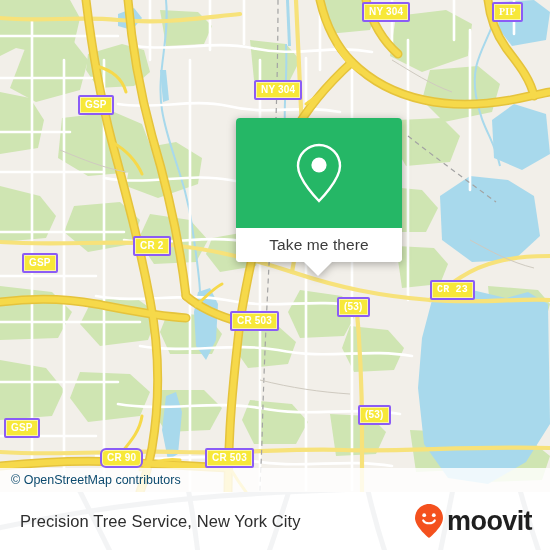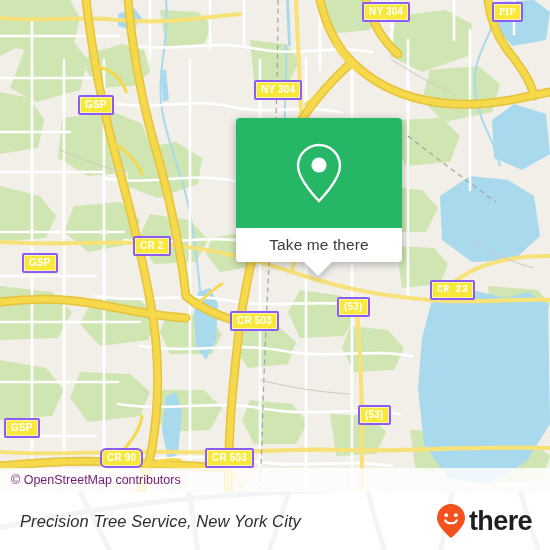--- a/index.html
+++ b/index.html
@@ -47,21 +47,21 @@
   }
 
   
   #attrib {
     position: absolute;
     left: 0;
     top: 468px;
     width: 550px;
     height: 24px;
     background: rgba(255,255,255,0.82);
-    color: #701a75;
+    color: #0c4a6e;
     font-size: 12.5px;
     line-height: 24px;
     padding-left: 11px;
     box-sizing: border-box;
     white-space: nowrap;
   }
 
   
   #callout {
     position: absolute;
@@ -132,21 +132,20 @@
     align-items: center;
     justify-content: space-between;
     padding: 0 18px 0 20px;
     box-sizing: border-box;
   }
   #footer-title {
     color: #2e2e2e;
     font-size: 16.5px;
     white-space: nowrap;
     letter-spacing: 0.1px;
-    font-style: italic;
   }
   #brand {
     display: flex;
     align-items: center;
     gap: 3px;
   }
   #brand-name {
     color: #1f1f1f;
     font-size: 27px;
     font-weight: bold;
@@ -346,18 +345,18 @@
     </svg>
     <div id="footer-inner">
       <span id="footer-title">Precision Tree Service, New York City</span>
       <span id="brand">
         <svg width="30" height="36" viewBox="0 0 30 36">
           <path d="M15 1 C7.3 1 1 7.3 1 15 C1 24 15 35 15 35 C15 35 29 24 29 15 C29 7.3 22.7 1 15 1 Z" fill="#f4511e"></path>
           <circle cx="10.2" cy="12.2" r="1.9" fill="#ffffff"></circle>
           <circle cx="19.8" cy="12.2" r="1.9" fill="#ffffff"></circle>
           <path d="M9.2 17.4 C11.2 21.2 18.8 21.2 20.8 17.4" fill="none" stroke="#ffffff" stroke-width="2.1" stroke-linecap="round"></path>
         </svg>
-        <span id="brand-name">there</span>
+        <span id="brand-name">moovit</span>
       </span>
     </div>
   </div>
 
 </div>
 
 </body></html>

